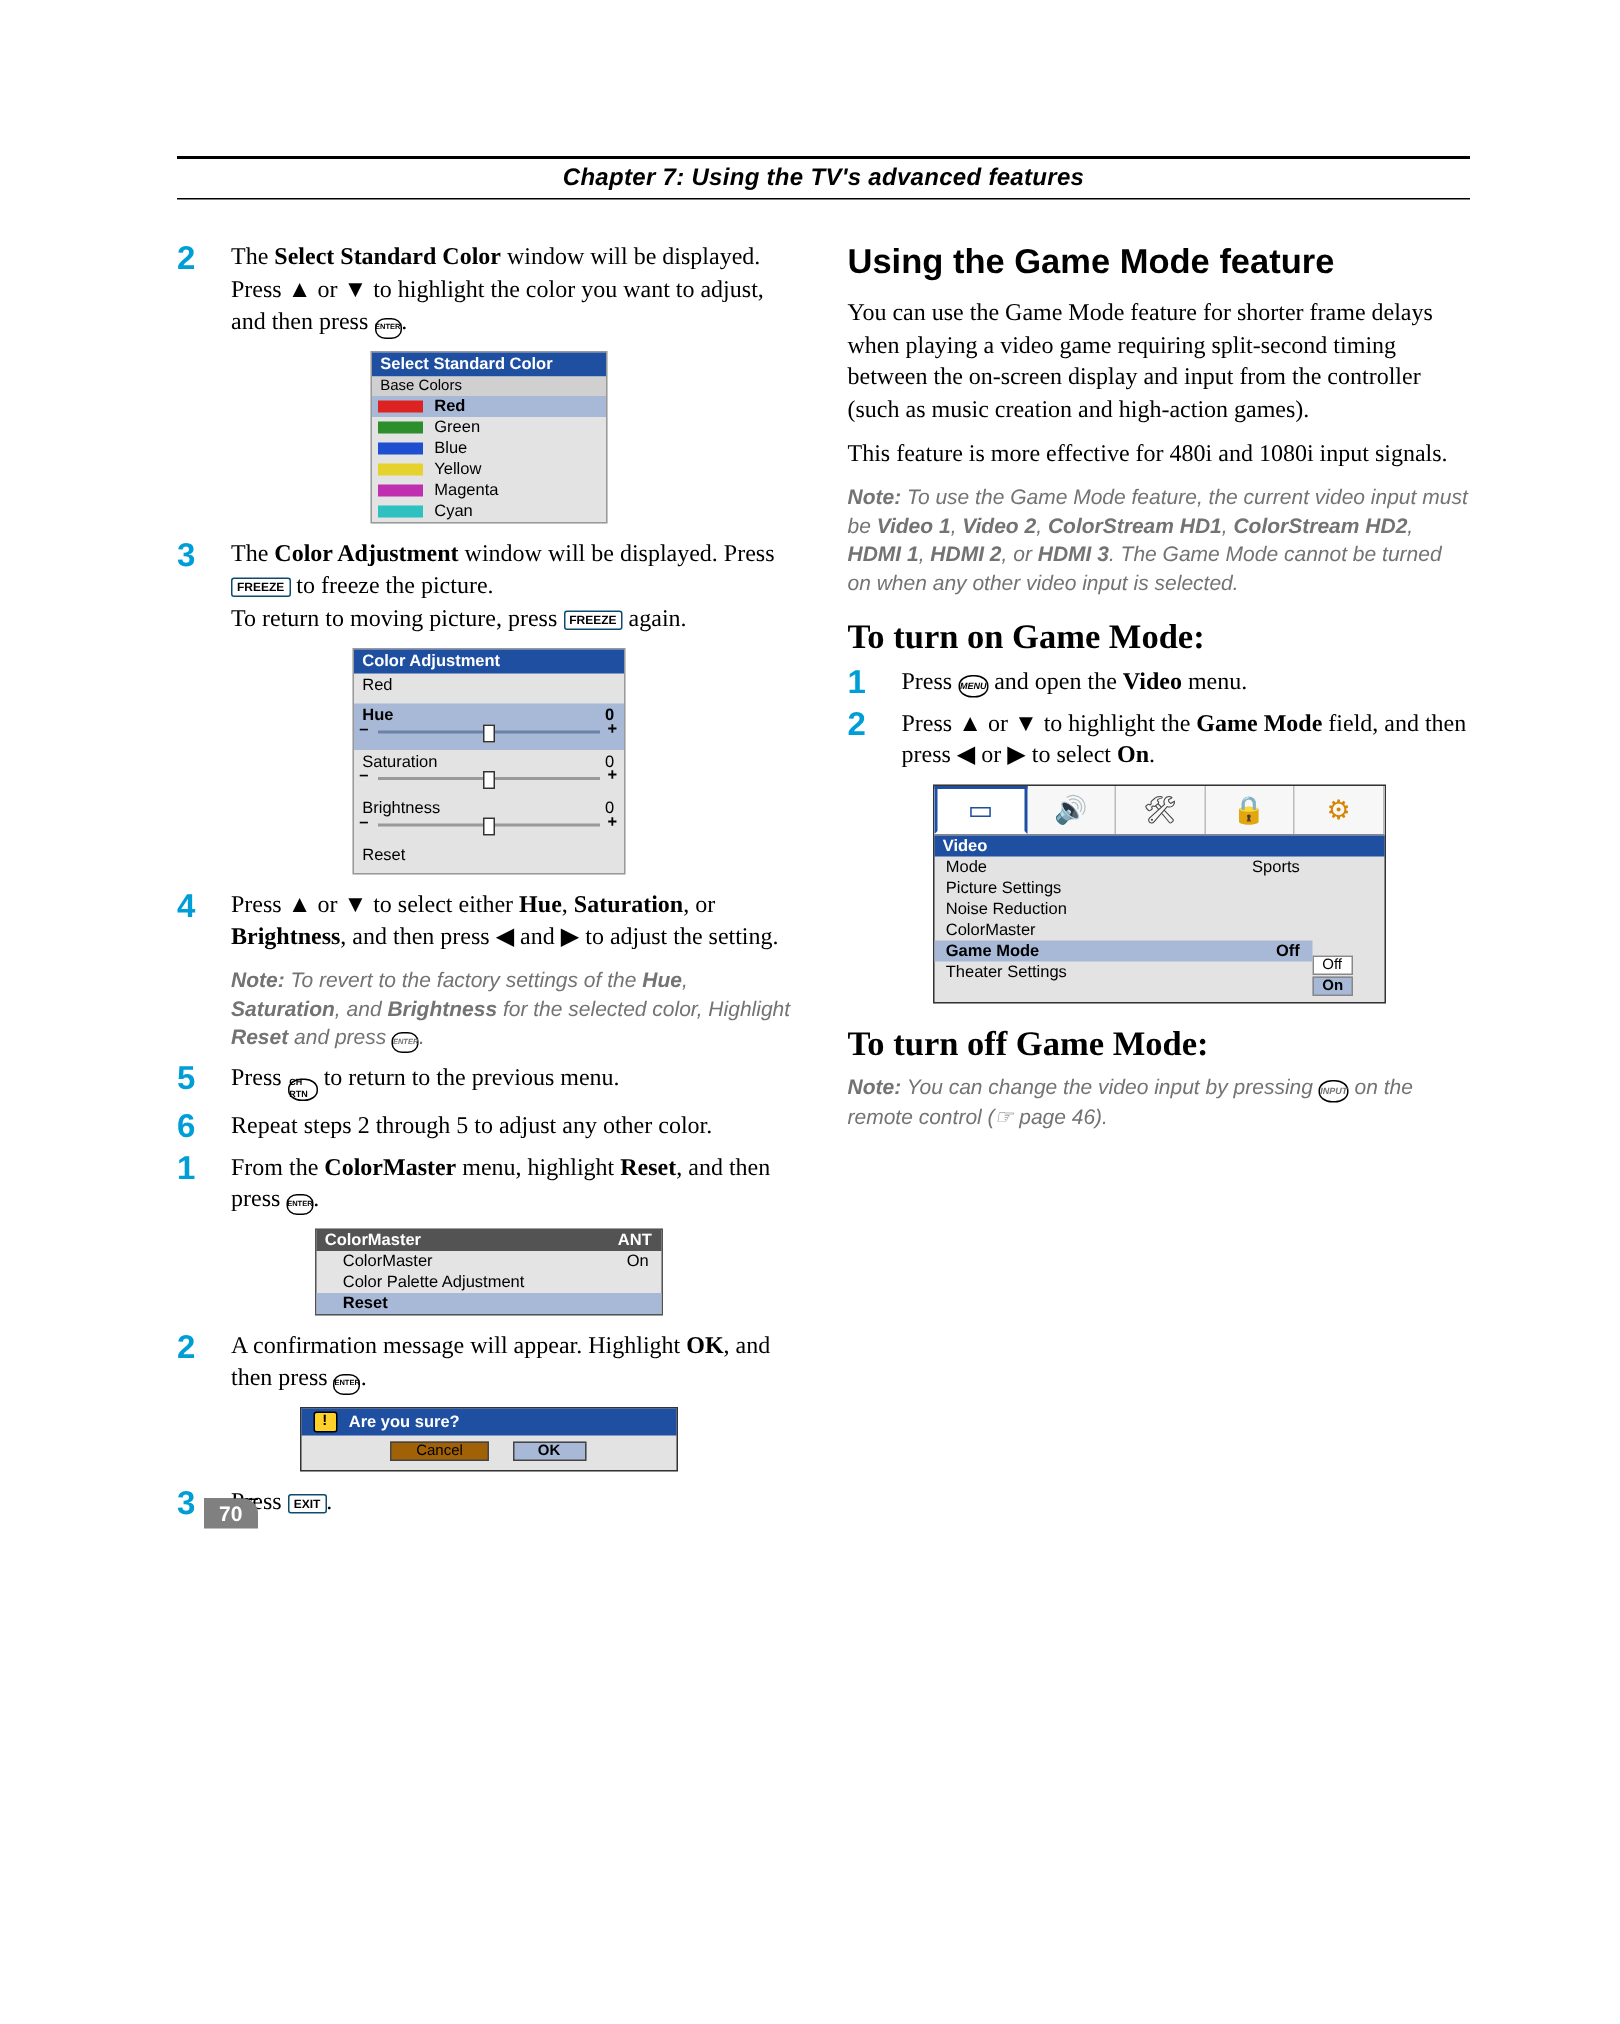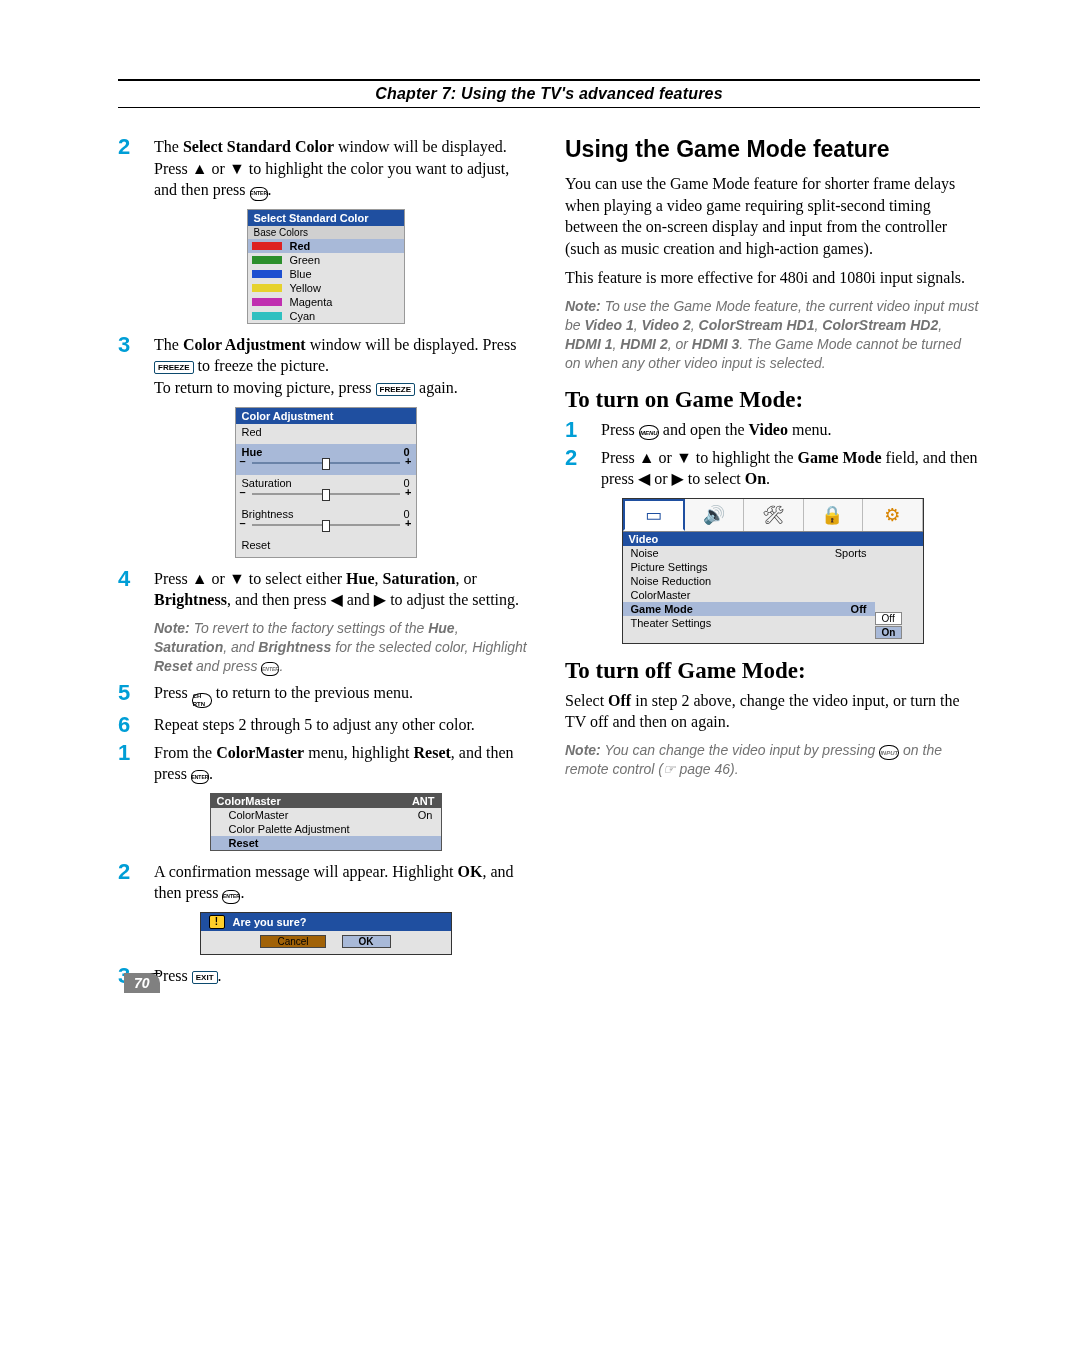--- a/index.html
+++ b/index.html
@@ -6,21 +6,21 @@
     margin: 0;
     padding: 0;
     background: #fff;
     font-family: "Times New Roman", Times, serif;
     color: #000;
     width: 1080px;
   }
   .page {
     width: 1080px;
     box-sizing: border-box;
-    padding: 79px 100px 40px 118px;
+    padding: 104px 100px 40px 118px;
     position: relative;
   }
   .chapter-bar {
     border-top: 2px solid #000;
     border-bottom: 1px solid #000;
     text-align: center;
     font-family: Arial, Helvetica, sans-serif;
     font-weight: bold;
     font-style: italic;
     font-size: 16px;
@@ -227,23 +227,22 @@
   .menu-tabs .tab.sel{background:#fff;border:2px solid #1f4fa0;border-bottom:2px solid #fff;}
   .menu-sec{background:#1f4fa0;color:#fff;font-weight:bold;padding:1px 6px;}
   .menu-row{display:flex;justify-content:space-between;padding:1px 8px;}
   .menu-row.sel{background:#a8b9d8;font-weight:bold;}
   .opt-col{display:flex;flex-direction:column;gap:1px;align-items:flex-start;}
   .opt{border:1px solid #888;background:#fff;padding:0 6px;font-size:10px;}
   .opt.sel{background:#a8b9d8;font-weight:bold;}
 
   .footer{
     position:absolute;
-    left:124px;
+    left:136px;
     bottom:40px;
-    font-style:italic;
   }
   .ftab{
     display:inline-block;
     background:#808080;
     color:#fff;
     font-family:Arial,sans-serif;
     font-weight:bold;
     font-size:14px;
     padding:2px 10px;
     border-top-right-radius:10px;
@@ -466,21 +465,21 @@
               <span class="tab-icon pink">🔒</span>
             </div>
           <div class="tab">
               <span class="tab-icon orange">⚙</span>
             </div>
         </div>
         <div class="menu-sec">Video</div>
         <div style="display:flex;">
           <div style="flex:1;">
             <div class="menu-row">
-                <span>Noise</span>
+                <span>Mode</span>
                 <span>Sports</span>
               </div>
             <div class="menu-row">
                 <span>Picture Settings</span>
               </div>
             <div class="menu-row">
                 <span>Noise Reduction</span>
               </div>
             <div class="menu-row">
                 <span>ColorMaster</span>
@@ -495,23 +494,20 @@
           </div>
           <div style="width:42px;padding:50px 6px 4px 0;" class="opt-col">
             <span style="height:15px;"></span>
             <span class="opt">Off</span>
             <span class="opt sel">On</span>
           </div>
         </div>
       </div>
 
       <div class="subhead">To turn off Game Mode:</div>
-      <div class="bodytext">
-        <span>Select </span><b>Off</b><span> in step 2 above, change the video input, or turn the TV off and then on again.</span>
-      </div>
 
       <div class="note">
         <span class="nlabel">Note:</span><span> You can change the video input by pressing </span><span class="btn-round">INPUT</span><span> on the remote control (☞ page 46).</span>
       </div>
 
     </div>
   </div>
 
   <div class="footer">
     <hr class="hr">

